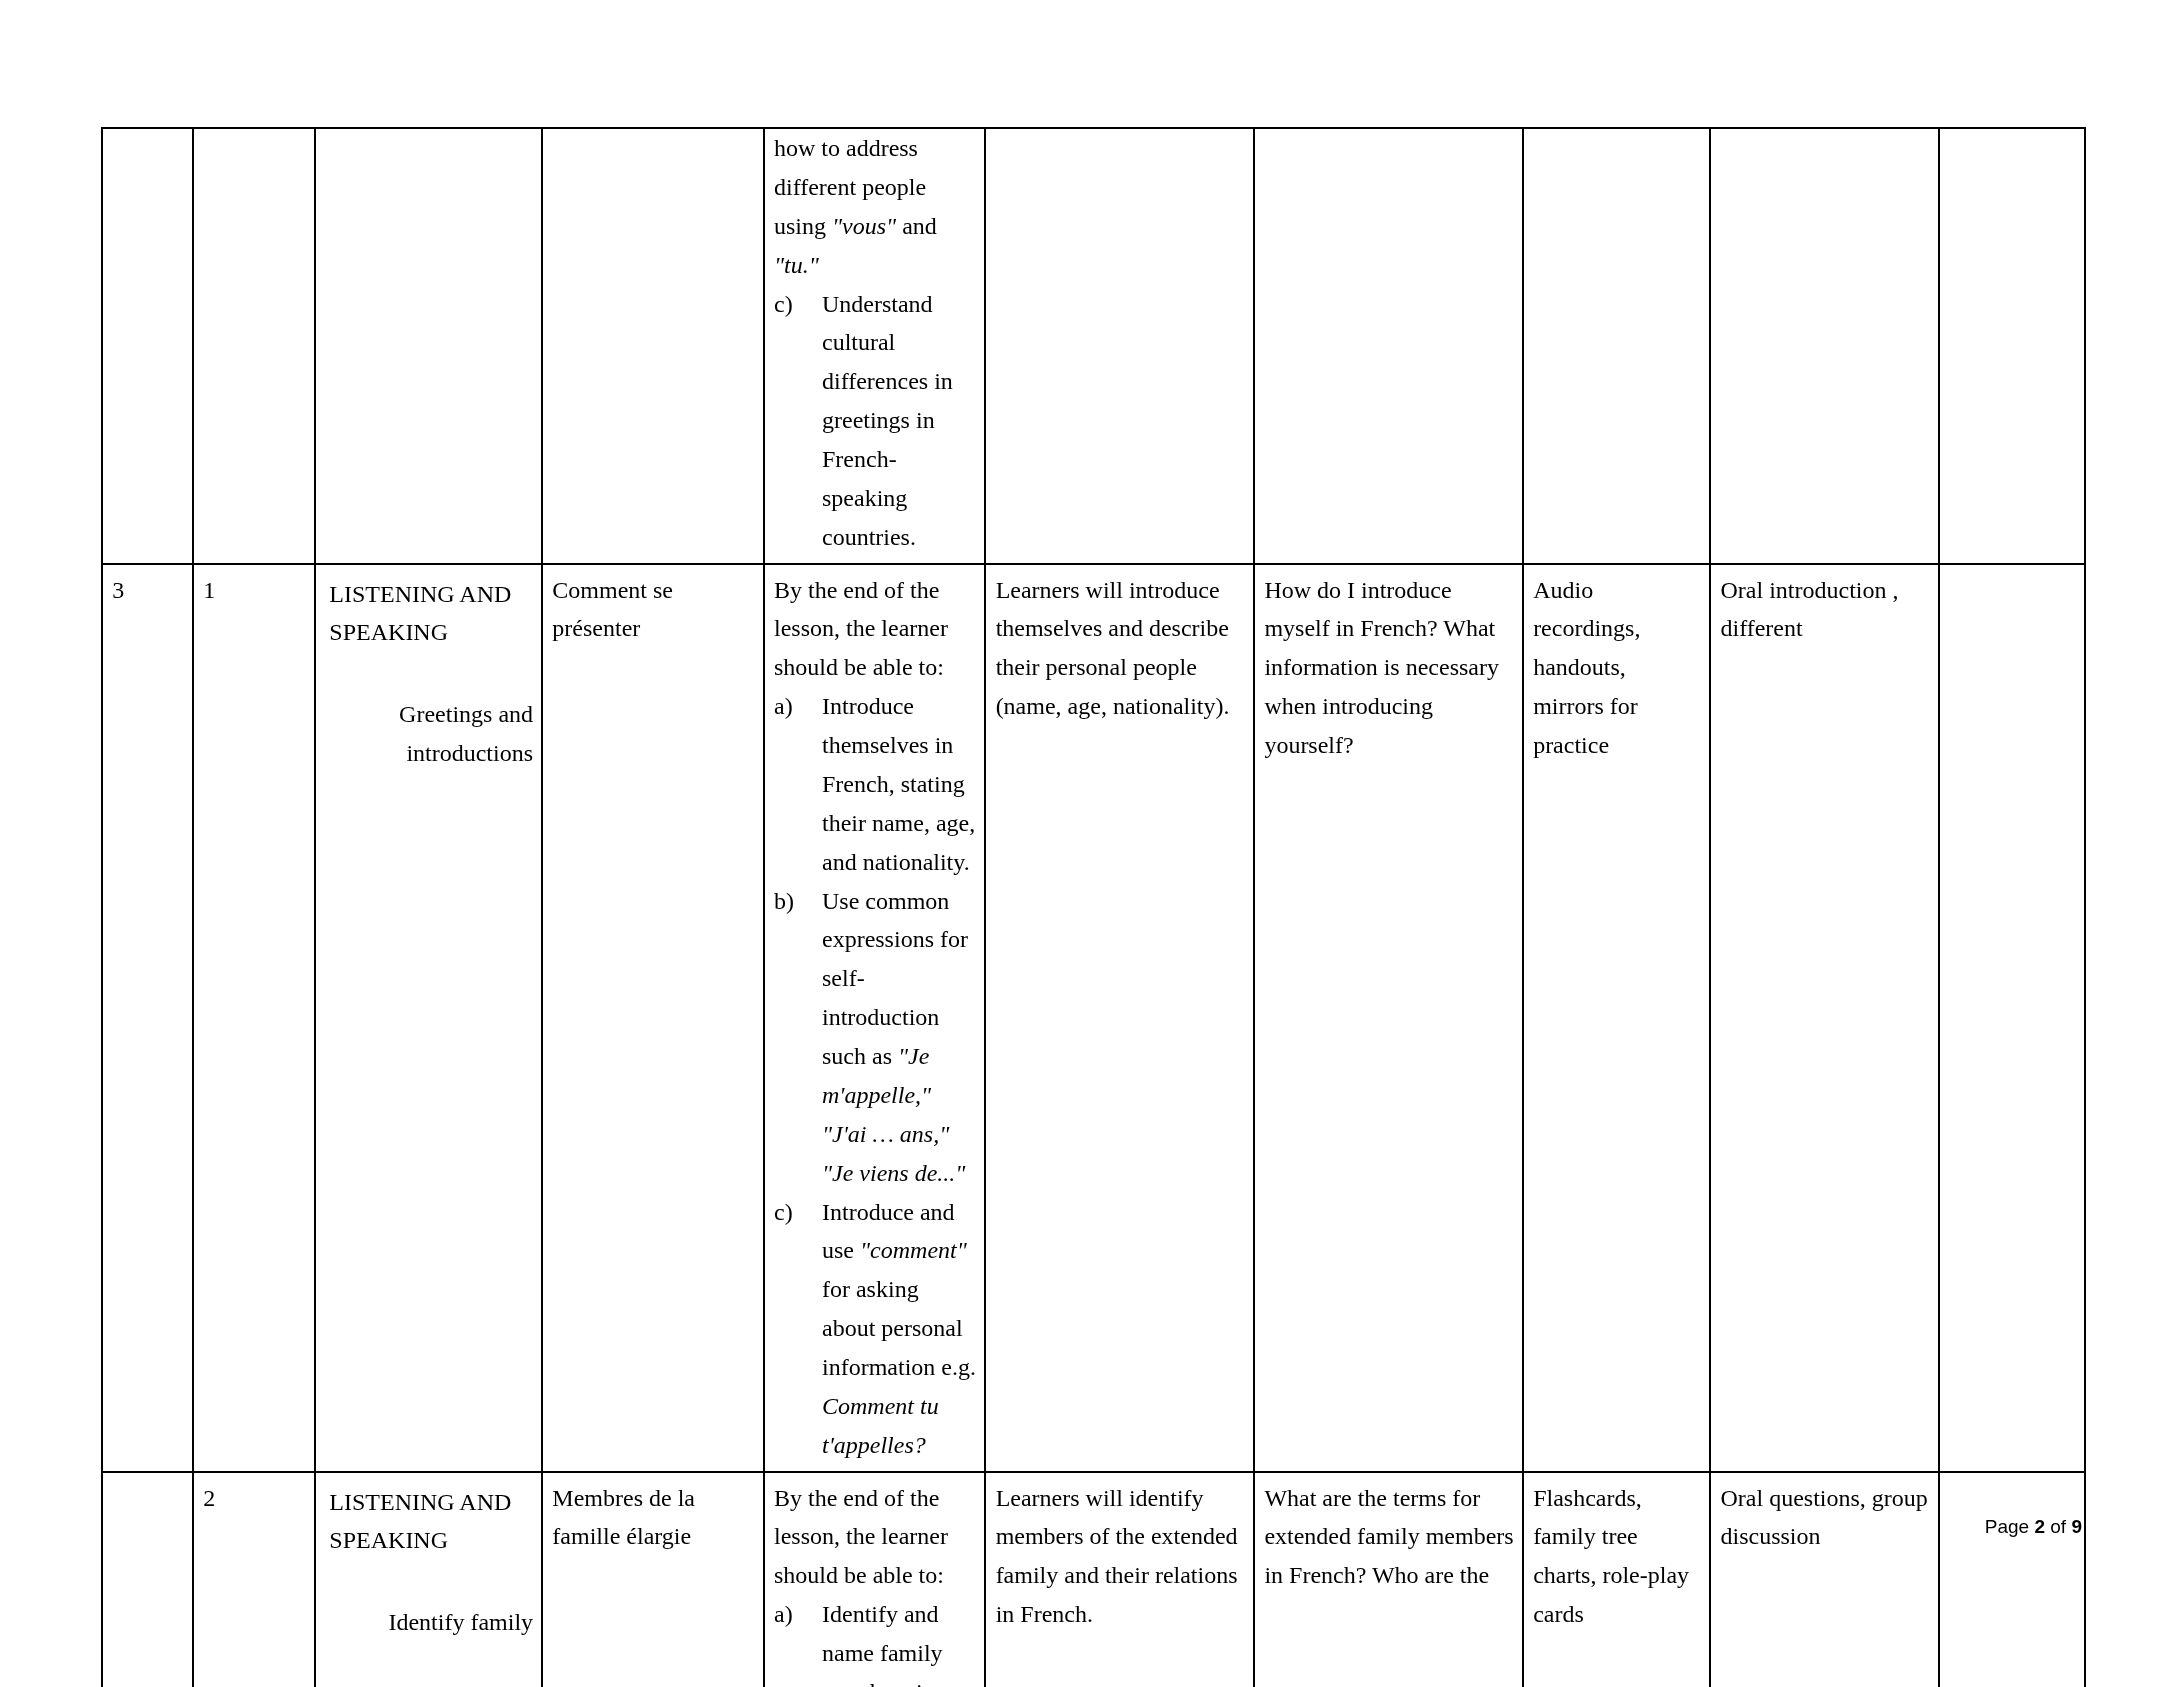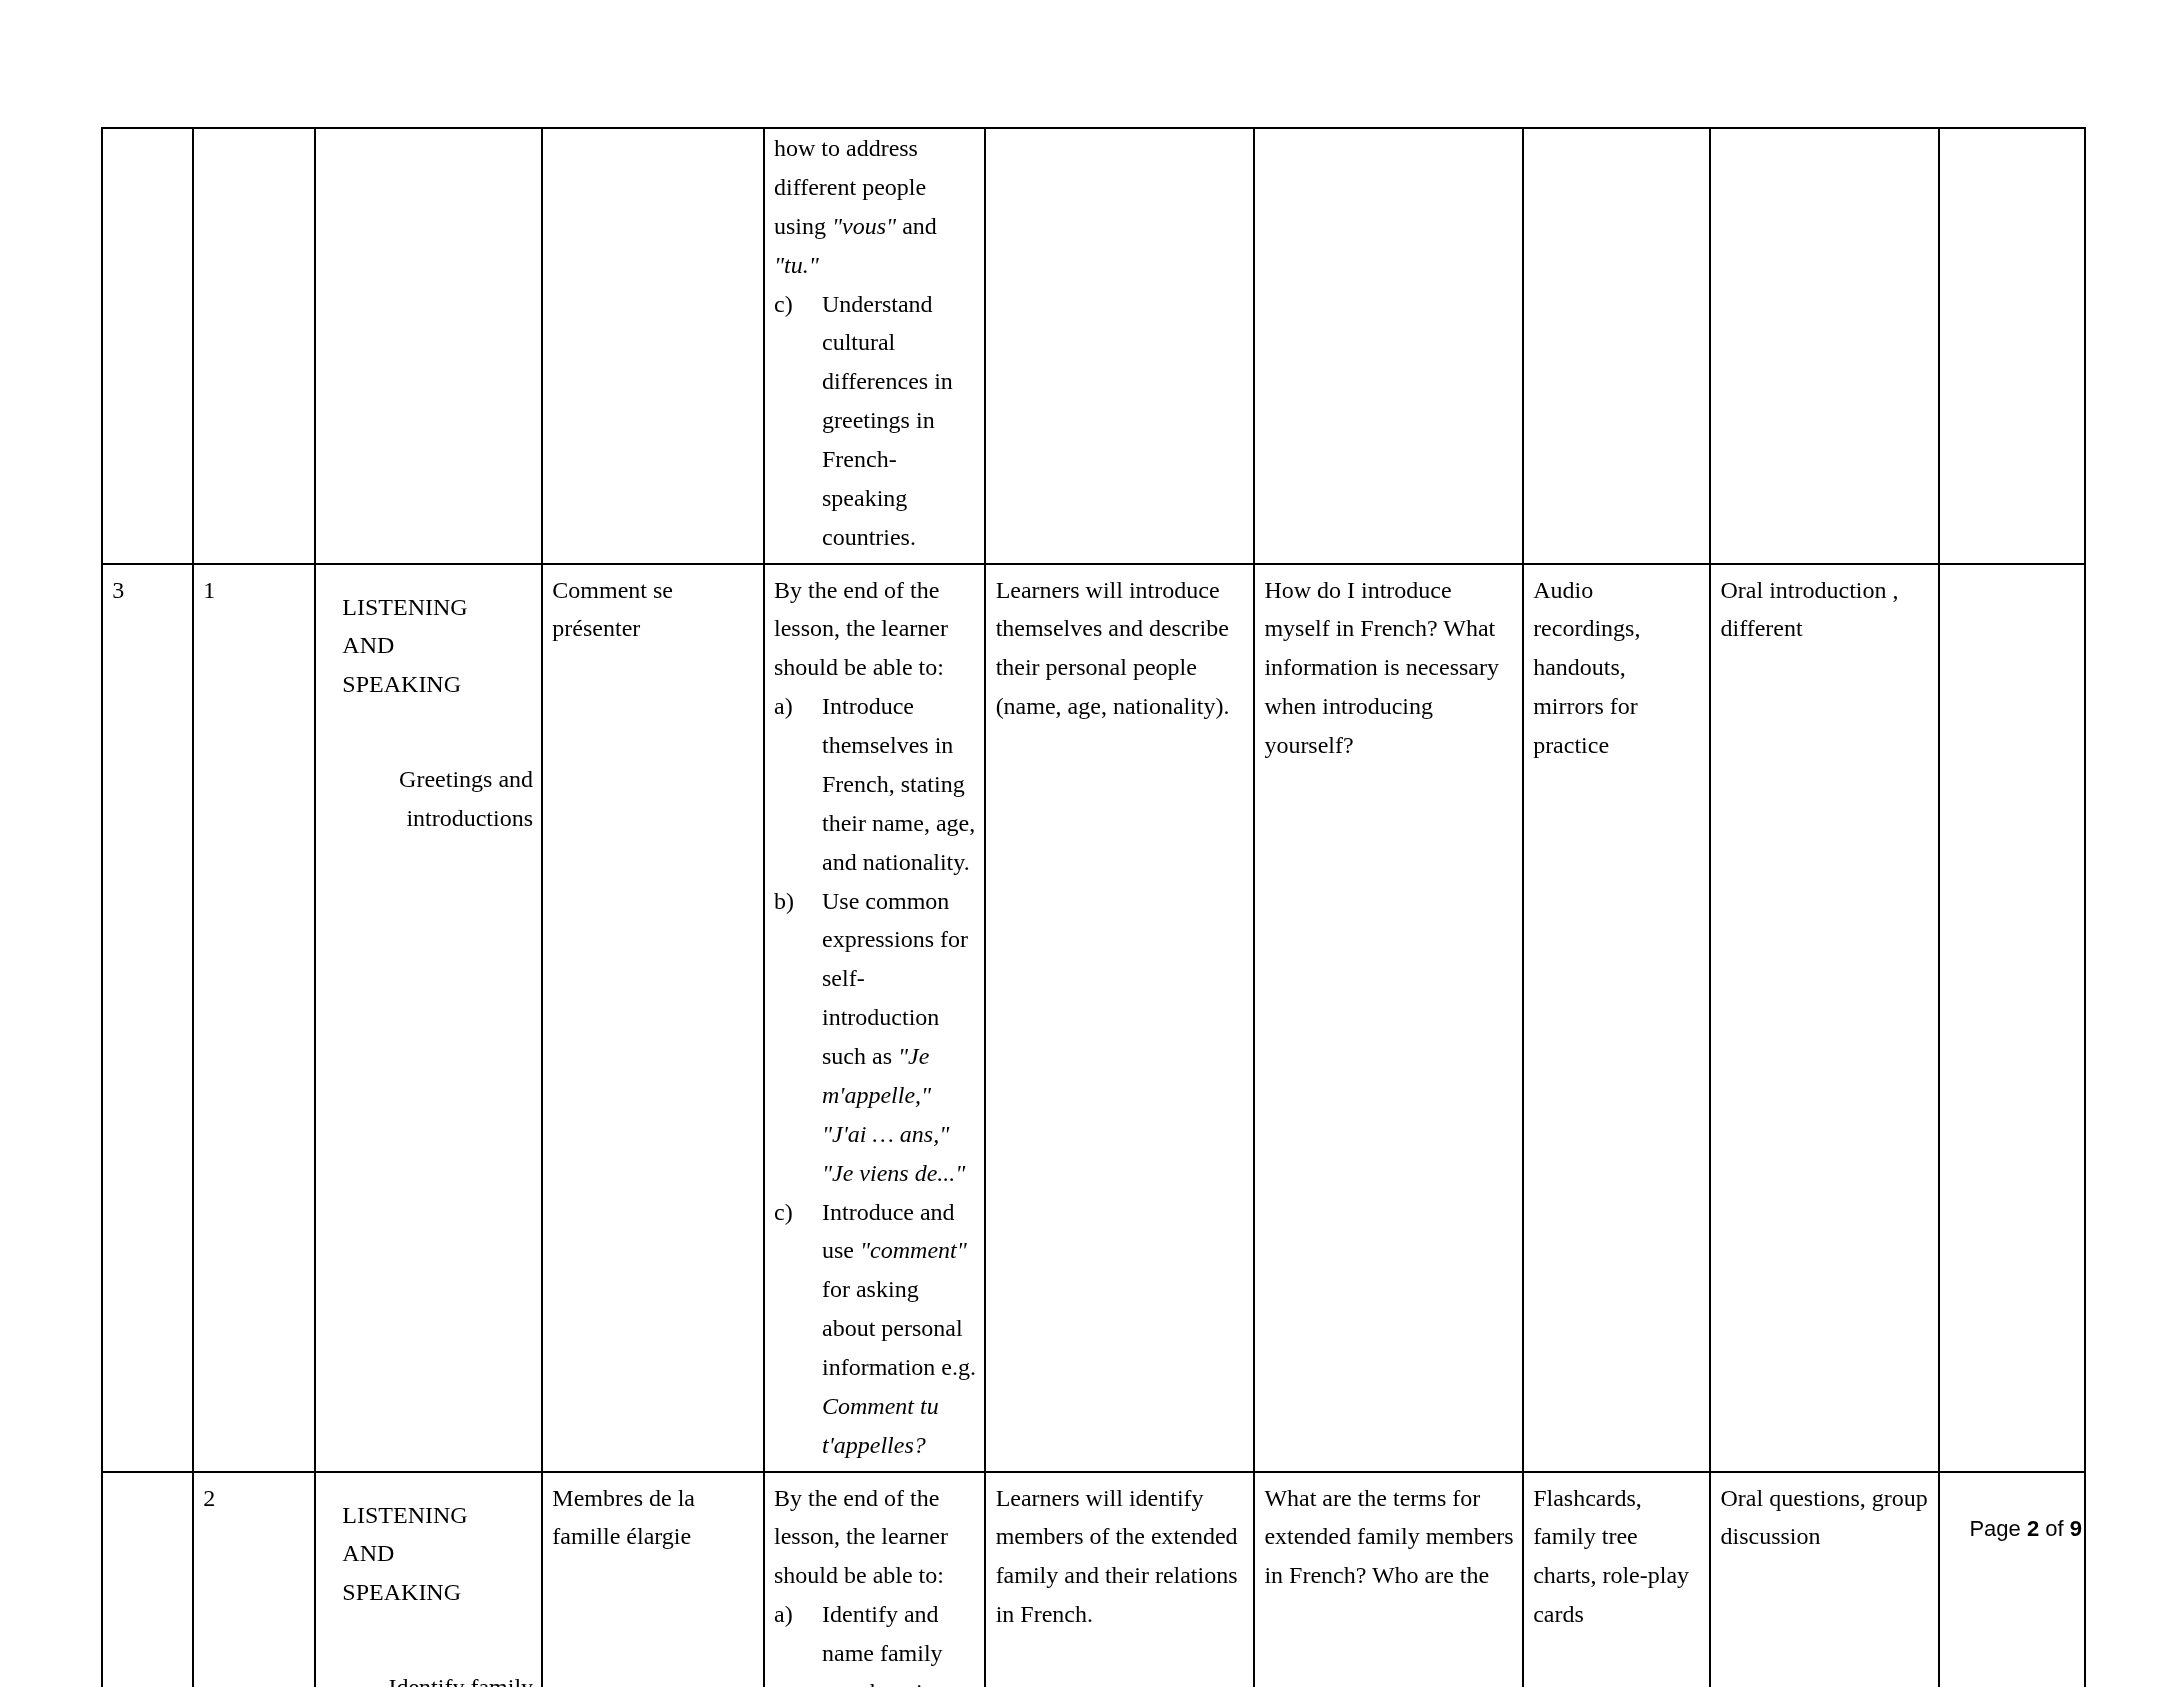--- a/index.html
+++ b/index.html
@@ -56,21 +56,21 @@
   .c-inq     { width: 251px; }
   .c-res     { width: 175px; }
   .c-assess  { width: 214px; }
   .c-ref     { width: 136px; }
 
   
   .row-cont td { height: 156px; padding-top: 0; }
 
   .cell-text { margin: 0; }
 
-  .theme-head { margin: 17px; }
+  .theme-head { margin: 4px; }
   .theme-gap  { height: 1.62em; }
   .theme-sub  { margin: 0; text-align: right; }
 
   
   .olist {
     margin: 0;
     padding: 0;
     list-style: none;
   }
   .olist > li {
@@ -84,21 +84,21 @@
     top: 0;
     width: 41px;
   }
   .ital { font-style: italic; }
 
   .footer {
     position: absolute;
     right: 101px;
     top: 1516px;
     font-family: "Liberation Sans", "DejaVu Sans", sans-serif;
-    font-size: 22px;
+    font-size: 19px;
     line-height: 1.2;
     color: #000000;
     white-space: nowrap;
   }
   .footer .bold { font-weight: bold; }
 </style>
 </head>
 <body>
 
 <div class="page">

